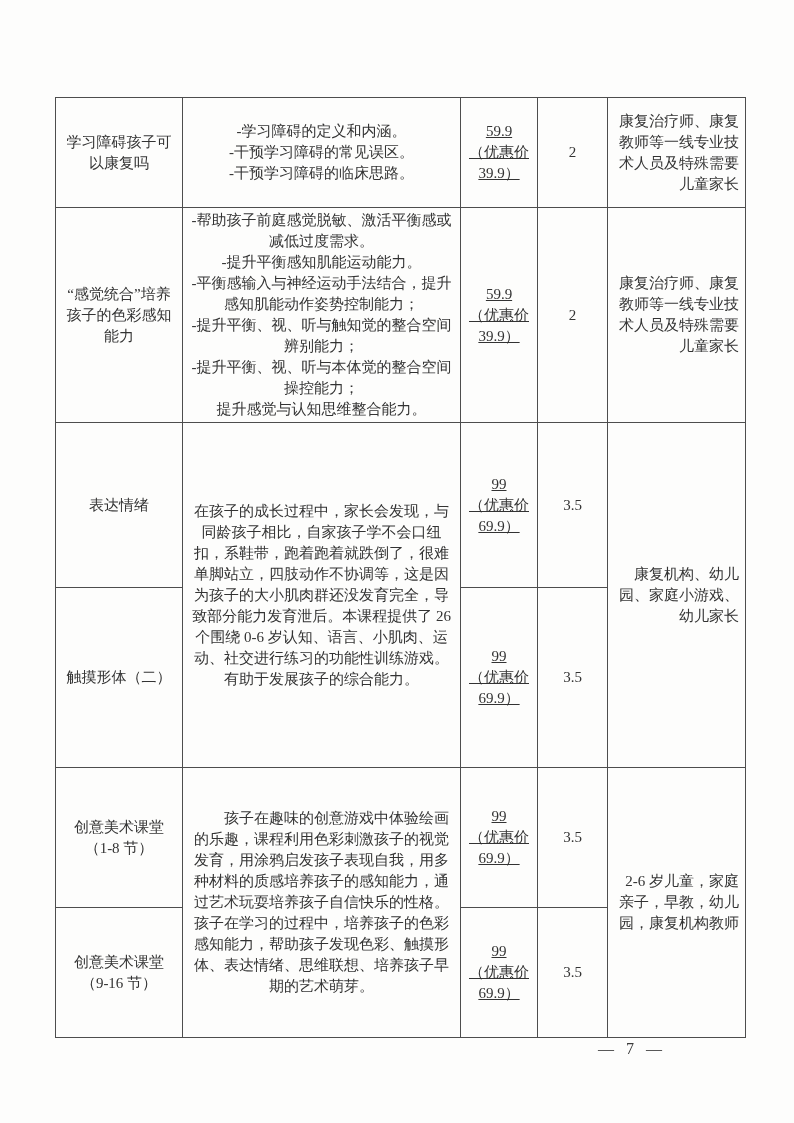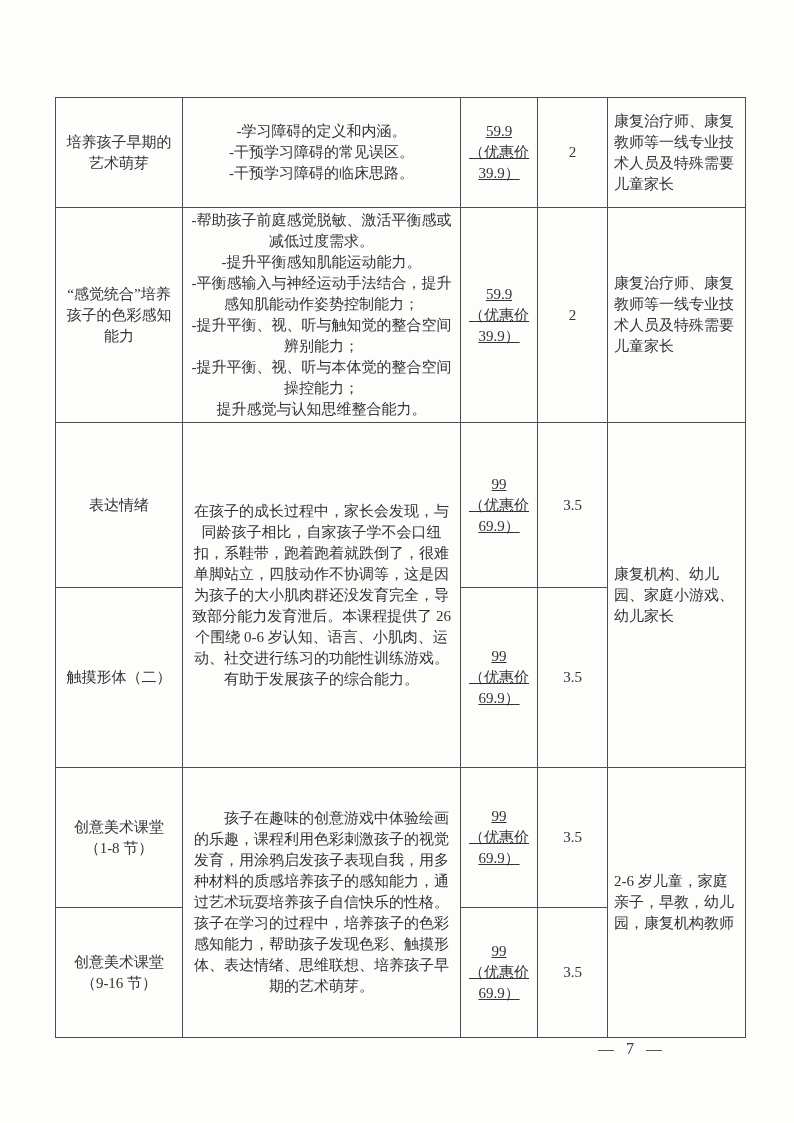--- a/index.html
+++ b/index.html
@@ -53,21 +53,21 @@
   }
   td.c-price {
     text-align: center;
     padding: 2px 2px;
     text-decoration: underline;
   }
   td.c-hours {
     text-align: center;
   }
   td.c-aud {
-    text-align: left;
+    text-align: right;
     line-height: 24px;
     font-size: 15.5px;
     padding: 2px 8px;
   }
   .pre { white-space: pre-line; }
   .footer-pagenum {
     position: absolute;
     left: 598px;
     top: 1040px;
     font-size: 16px;
@@ -84,21 +84,21 @@
     <colgroup>
       <col style="width:127px">
       <col style="width:278px">
       <col style="width:77px">
       <col style="width:70px">
       <col style="width:138px">
     </colgroup>
 
     <tbody>
         <tr class="rA">
-      <td class="c-title">培养孩子早期的艺术萌芽</td>
+      <td class="c-title">学习障碍孩子可以康复吗</td>
       <td class="c-desc pre">-学习障碍的定义和内涵。
 -干预学习障碍的常见误区。
 -干预学习障碍的临床思路。</td>
       <td class="c-price pre">59.9
 （优惠价
 39.9）</td>
       <td class="c-hours">2</td>
       <td class="c-aud">康复治疗师、康复教师等一线专业技术人员及特殊需要儿童家长</td>
     </tr>
 

